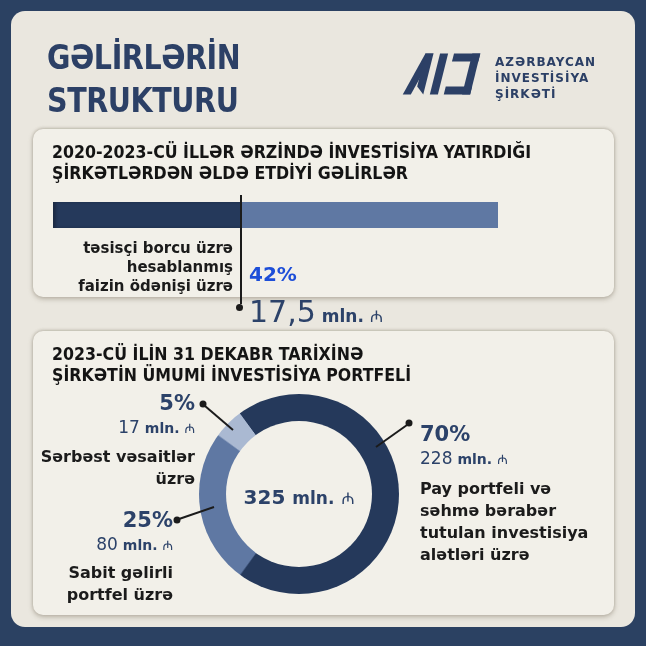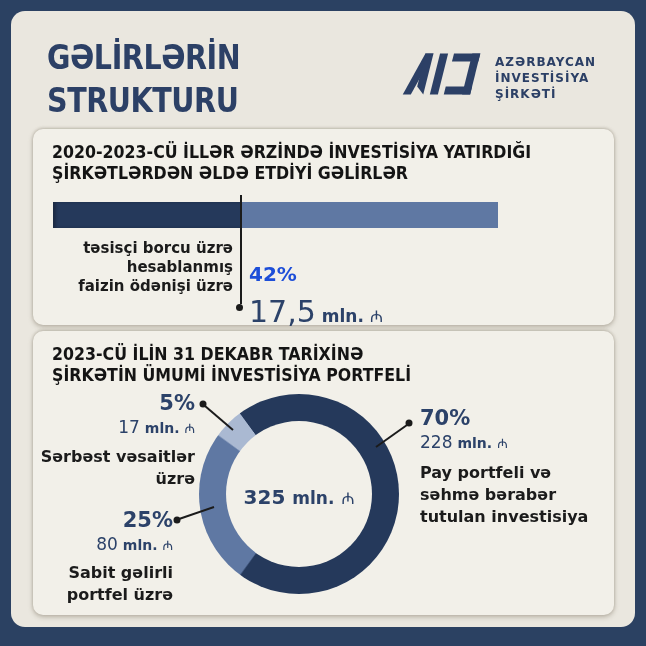--- a/index.html
+++ b/index.html
@@ -23,21 +23,21 @@
   .logo svg{display:block;}
   .logo-text{
     font-size:12px;line-height:16px;font-weight:700;color:#2c4066;
     letter-spacing:1px;padding-top:2px;white-space:nowrap;
   }
   
   .card{
     position:absolute;left:33px;width:581px;background:#f2f0e9;border-radius:10px;
     box-shadow:0 2px 5px rgba(104,96,76,0.40),0 -1px 3px rgba(104,96,76,0.28);
   }
-  .card1{top:129px;height:196px;}
+  .card1{top:129px;height:168px;}
   .card2{top:331px;height:284px;}
   .card-heading{
     position:absolute;left:19px;top:13px;
     font-size:17px;line-height:21px;font-weight:700;color:#141414;
     transform:scale(0.93,1);transform-origin:left top;white-space:nowrap;
   }
   
   .bar{position:absolute;left:20px;top:73px;width:445px;height:26px;display:flex;}
   .bar-dark{height:100%;background:#25395b;box-shadow:inset 3px 0 3px rgba(0,0,0,0.25);}
   .bar-light{height:100%;flex:1;background:#5f78a3;}
@@ -77,21 +77,21 @@
   .slice-amt .u{font-size:14px;font-weight:800;}
   .slice-amt .c{font-size:13px;font-weight:400;}
   .slice-desc{font-size:16px;line-height:22px;font-weight:700;color:#1b1b1b;}
   .slice-desc div{white-space:nowrap;}
   .right-align{text-align:right;}
   .right-align .slice-amt{justify-content:flex-end;}
   .blk-5{right:419px;top:61px;width:230px;}
   .blk-5 .slice-desc{margin-top:5px;}
   .blk-25{right:441px;top:178px;width:210px;}
   .blk-25 .slice-desc{margin-top:4px;}
-  .blk-70{left:387px;top:76px;width:200px;}
+  .blk-70{left:387px;top:92px;width:200px;}
   .blk-70 .slice-desc{margin-top:6px;}
   .leader-svg{position:absolute;left:0;top:0;width:581px;height:284px;pointer-events:none;}
 </style>
 </head>
 <body>
 
 <div class="paper"></div>
 
 <div class="title">
   <div>GƏLİRLƏRİN</div>
@@ -201,15 +201,16 @@
     <div class="pct">70%</div>
     <div class="slice-amt">
       <span class="v">228</span>
       <span class="u">mln.</span>
       <span class="c">₼</span>
     </div>
     <div class="slice-desc">
       <div>Pay portfeli və</div>
       <div>səhmə bərabər</div>
       <div>tutulan investisiya</div>
+      <div>alətləri üzrə</div>
     </div>
   </div>
 </div>
 
 </body></html>

